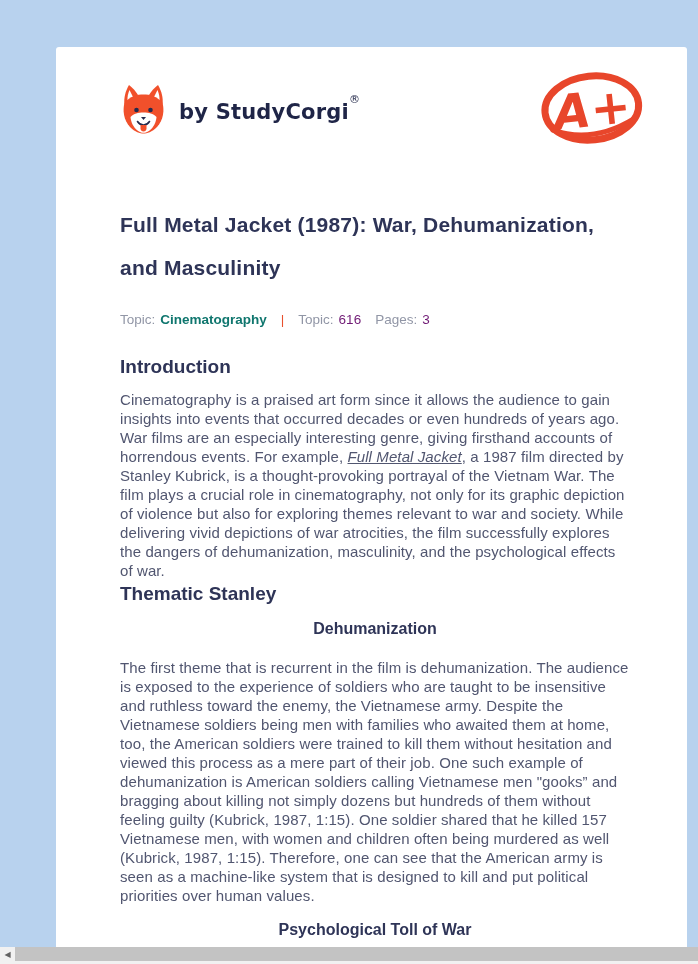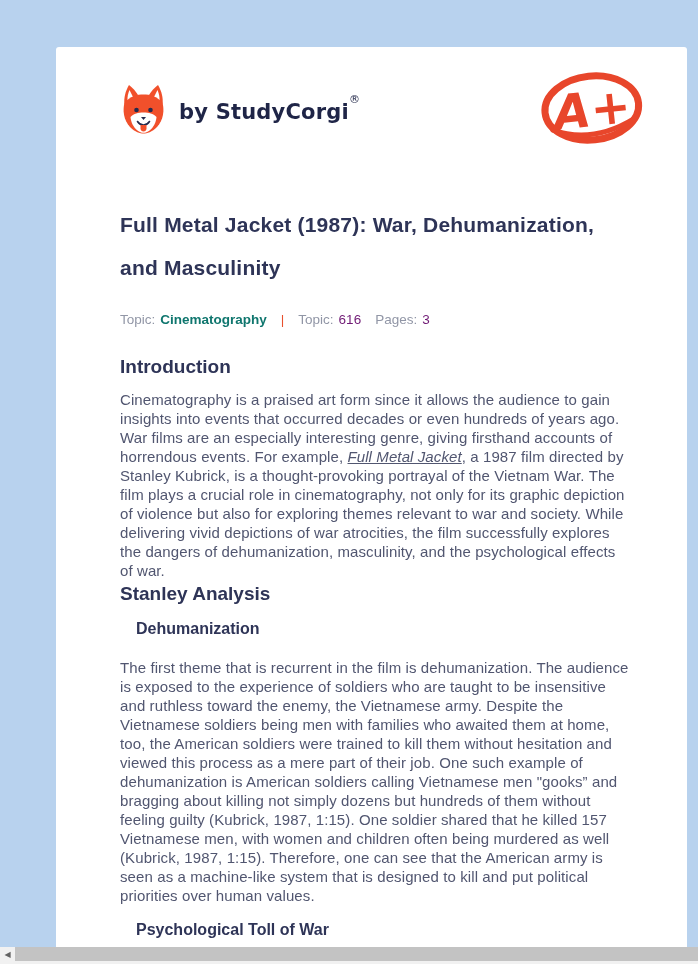--- a/index.html
+++ b/index.html
@@ -85,20 +85,21 @@
     margin: 0;
   }
   .h2.intro { margin-top: 29px; }
   .h2.thematic { margin-top: 3px; }
   .h3 {
     font-family: "Liberation Sans", sans-serif;
     font-weight: bold;
     font-size: 16px;
     color: #2e3457;
     margin: 16px;
+    text-align: center;
   }
   .h3.dehum { margin-top: 15px; }
   .h3.psych { margin-top: 4px; }
   .para {
     margin: 12px 0 0 0;
     font-size: 15px;
     line-height: 19px;
     color: #515670;
     letter-spacing: 0.1px;
   }
@@ -189,21 +190,21 @@
       <span class="meta-pair">
         <span class="lbl">Pages:</span>
         <span class="val">3</span>
       </span>
     </div>
 
     <h2 class="h2 intro">Introduction</h2>
 
     <p class="para"><span>Cinematography is a praised art form since it allows the audience to gain insights into events that occurred decades or even hundreds of years ago. War films are an especially interesting genre, giving firsthand accounts of horrendous events. For example, </span><span class="italic">Full Metal Jacket</span><span>, a 1987 film directed by Stanley Kubrick, is a thought-provoking portrayal of the Vietnam War. The film plays a crucial role in cinematography, not only for its graphic depiction of violence but also for exploring themes relevant to war and society. While delivering vivid depictions of war atrocities, the film successfully explores the dangers of dehumanization, masculinity, and the psychological effects of war.</span></p>
 
-    <h2 class="h2 thematic">Stanley Analysis</h2>
+    <h2 class="h2 thematic">Thematic Stanley</h2>
 
     <h3 class="h3 dehum">Dehumanization</h3>
 
     <p class="para p2">The first theme that is recurrent in the film is dehumanization. The audience is exposed to the experience of soldiers who are taught to be insensitive and ruthless toward the enemy, the Vietnamese army. Despite the Vietnamese soldiers being men with families who awaited them at home, too, the American soldiers were trained to kill them without hesitation and viewed this process as a mere part of their job. One such example of dehumanization is American soldiers calling Vietnamese men "gooks” and bragging about killing not simply dozens but hundreds of them without feeling guilty (Kubrick, 1987, 1:15). One soldier shared that he killed 157 Vietnamese men, with women and children often being murdered as well (Kubrick, 1987, 1:15). Therefore, one can see that the American army is seen as a machine-like system that is designed to kill and put political priorities over human values.</p>
 
     <h3 class="h3 psych">Psychological Toll of War</h3>
 
   </div>
 </div>
 

